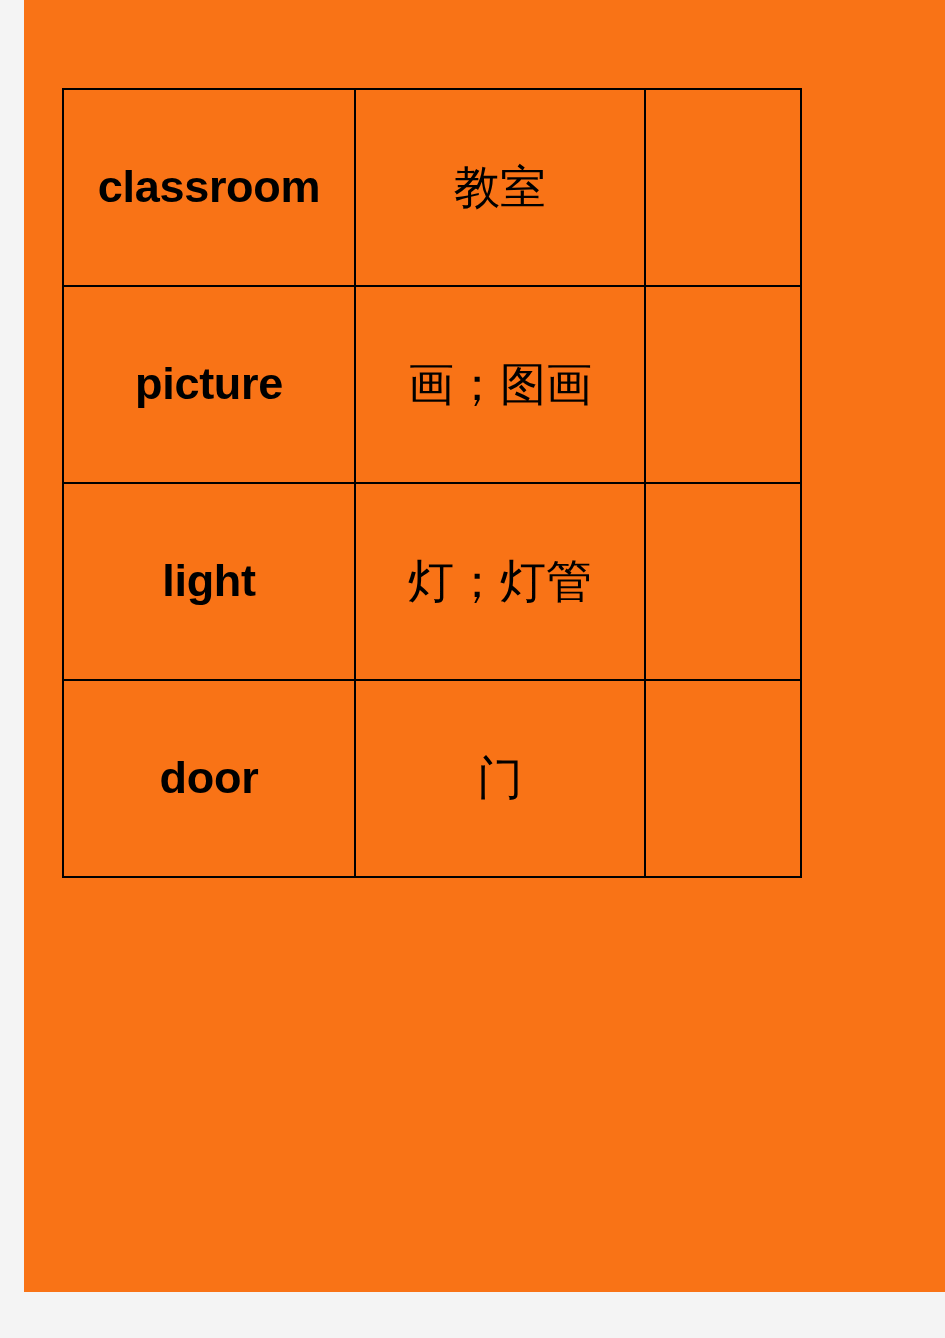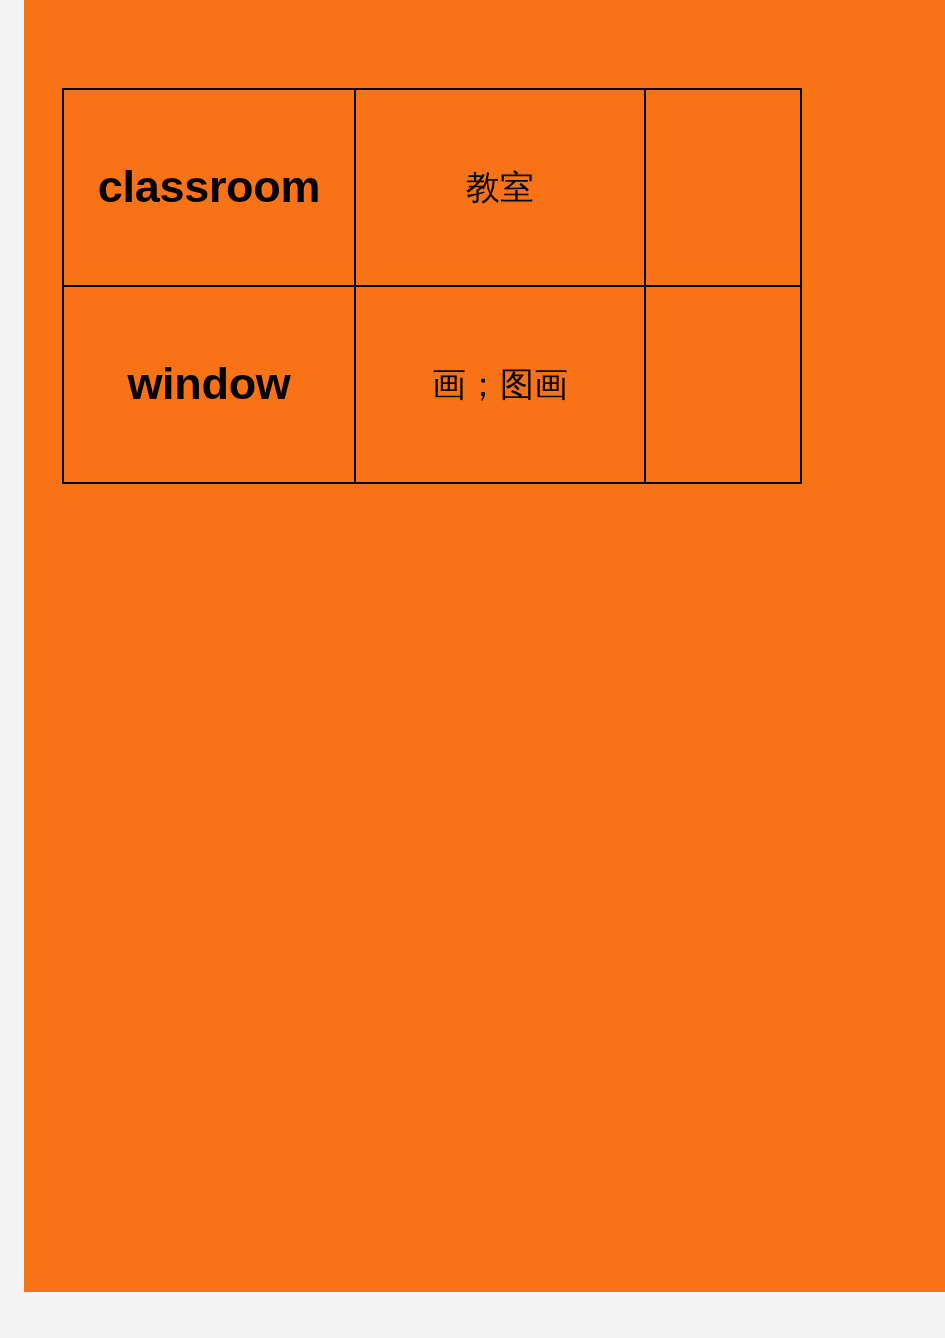--- a/index.html
+++ b/index.html
@@ -72,21 +72,21 @@
     letter-spacing: -0.3px;
     display: block;
     padding: 0 4px;
     word-break: break-all;
     overflow-wrap: break-word;
   }
 
   .zh-word {
     font-family: "DejaVu Serif", "Liberation Serif", serif;
     font-weight: normal;
-    font-size: 34px;
+    font-size: 46px;
     line-height: 1.2;
     color: #000000;
     display: block;
   }
 
   .blank-cell {
     display: block;
     min-height: 1px;
   }
 </style>
@@ -115,28 +115,50 @@
         </td>
         <td>
           <span class="blank-cell"></span>
         </td>
       </tr>
 
 
 
       <tr>
         <td>
-          <span class="en-word">window</span>
+          <span class="en-word">picture</span>
         </td>
         <td>
           <span class="zh-word">画；图画</span>
         </td>
         <td>
           <span class="blank-cell"></span>
         </td>
       </tr>
 
+      <tr>
+        <td>
+          <span class="en-word">light</span>
+        </td>
+        <td>
+          <span class="zh-word">灯；灯管</span>
+        </td>
+        <td>
+          <span class="blank-cell"></span>
+        </td>
+      </tr>
 
+      <tr>
+        <td>
+          <span class="en-word">door</span>
+        </td>
+        <td>
+          <span class="zh-word">门</span>
+        </td>
+        <td>
+          <span class="blank-cell"></span>
+        </td>
+      </tr>
 
     </tbody>
   </table>
 
 </div>
 
 </body></html>

